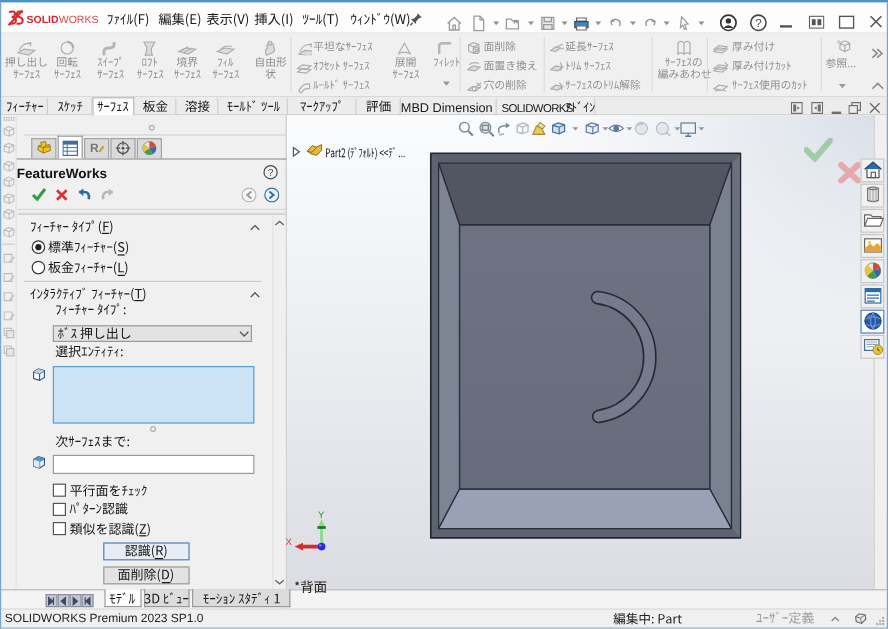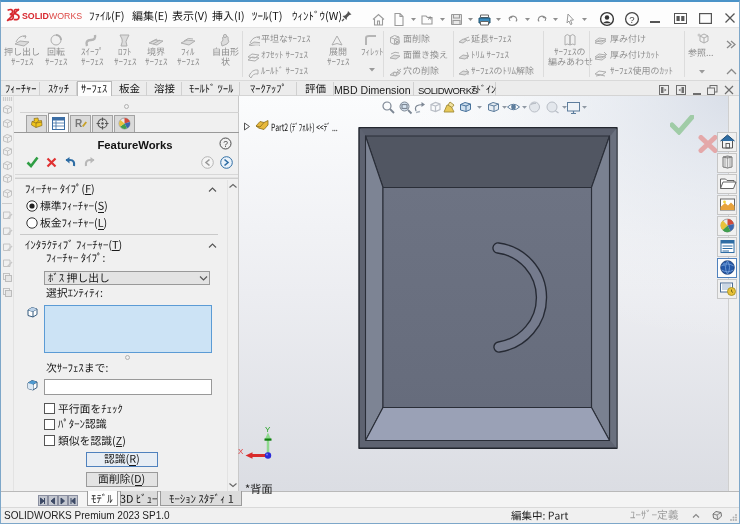--- a/index.html
+++ b/index.html
@@ -662,21 +662,21 @@
     <path d="M6.5 0.5 V4 M6.5 9 V12.5 M0.5 6.5 H4 M9 6.5 H12.5" stroke="#555" stroke-width="1.1"></path>
     <circle cx="6.5" cy="6.5" r="1.2" fill="#555"></circle>
   </svg>
 <svg class="abs" style="z-index:3;left:118px;top:117px" width="13" height="13" viewBox="0 0 13 13">
     <circle cx="6.5" cy="6.5" r="5.5" fill="#e8e8e8" stroke="#888" stroke-width="0.7"></circle>
     <path d="M6.5 6.5 L6.5 1 A5.5 5.5 0 0 1 11.8 5Z" fill="#d04a3a"></path>
     <path d="M6.5 6.5 L11.8 5 A5.5 5.5 0 0 1 9 11.3Z" fill="#3a66b0"></path>
     <path d="M6.5 6.5 L9 11.3 A5.5 5.5 0 0 1 2.2 9.5Z" fill="#3f9e4d"></path>
     <path d="M6.5 6.5 L2.2 9.5 A5.5 5.5 0 0 1 2.5 3Z" fill="#e8c23a"></path>
   </svg>
-<div class="abs" style="left:29px;top:139px;width:212px;text-align:center;font-size:11.3px;font-weight:bold;color:#111">FeatureWorks</div>
+<div class="abs" style="left:14px;top:139px;width:212px;font-size:11.3px;font-weight:bold;color:#111">FeatureWorks</div>
 <svg class="abs" style="left:219px;top:137px" width="13" height="13">
     <circle cx="6.5" cy="6.5" r="5.5" fill="none" stroke="#4a4a4a" stroke-width="1"></circle>
     <text x="6.5" y="10" text-anchor="middle" font-size="8.5" fill="#4a4a4a" font-family="Liberation Sans">?</text>
   </svg>
 <svg class="abs" style="left:26px;top:156px" width="13" height="12">
     <path d="M1.5 6.5 L5 10 L11.5 1.5" fill="none" stroke="#2f9e44" stroke-width="2.6"></path>
   </svg>
 <svg class="abs" style="left:46px;top:157px" width="11" height="11">
     <path d="M1.5 1.5 L9.5 9.5 M9.5 1.5 L1.5 9.5" stroke="#e03131" stroke-width="2.2"></path>
   </svg>

